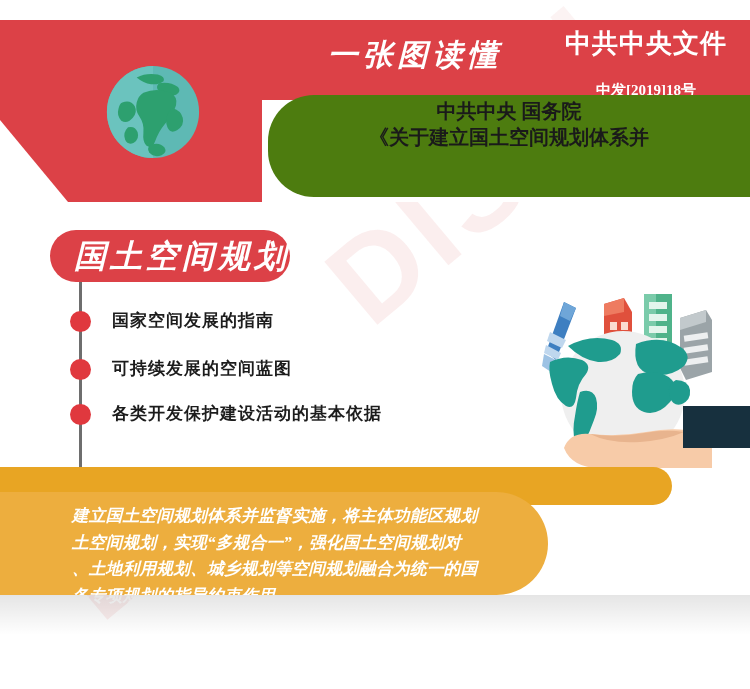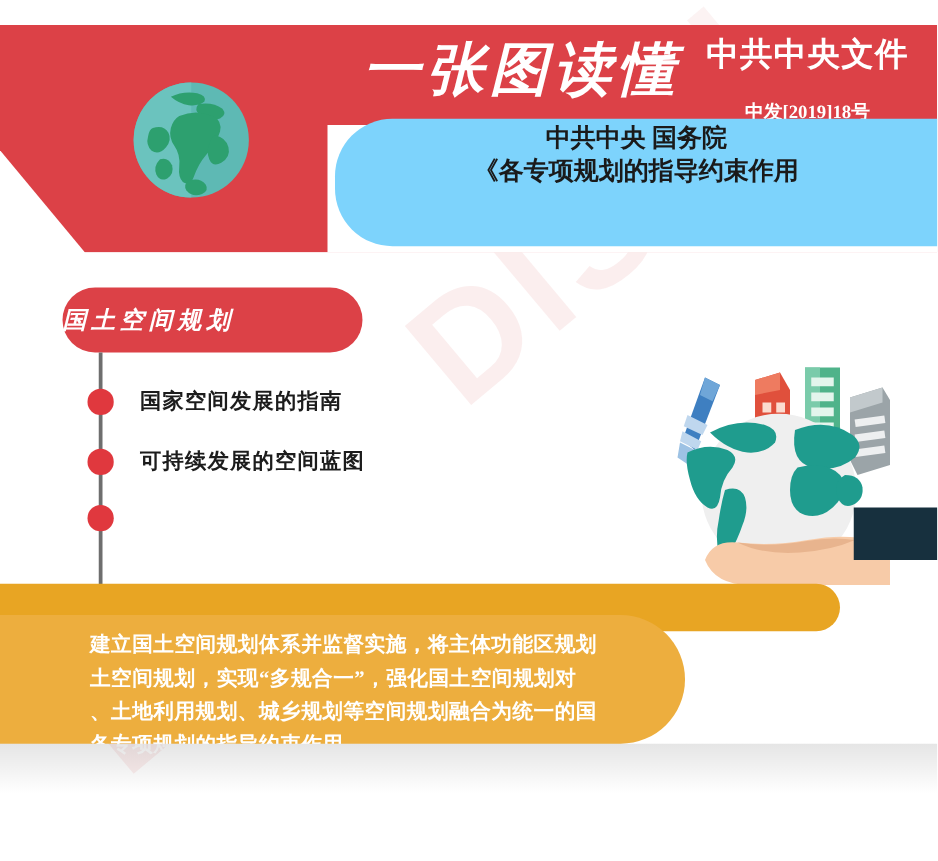--- a/index.html
+++ b/index.html
@@ -36,21 +36,21 @@
     -webkit-clip-path: polygon(0 0, 750px 0, 750px 100%, 68px 100%, 0 55%);
     clip-path: polygon(0 0, 750px 0, 750px 100%, 68px 100%, 0 55%);
   }
   .ribbon-right-cut {
     position:absolute; left:262px; top:100px; width:488px; height:102px;
     background:#ffffff;
   }
   
   .header-panel {
     position:absolute; left:268px; top:95px; width:482px; height:102px;
-    background:#7dd3fc;
+    background:#4d7c0f;
     border-top-left-radius:46px;
     border-bottom-left-radius:46px;
   }
   .header-panel .doc-title {
     position:absolute; left:0; right:0; top:4px;
     text-align:center;
     color:#1a1a1a;
     font-weight:bold;
     line-height:1.28;
     font-size:20px;
@@ -58,47 +58,47 @@
   }
   .doc-title .ln { display:block; white-space:nowrap; }
 
   
   .globe-header { position:absolute; left:105px; top:64px; width:96px; height:96px; }
 
   
   .ribbon-title {
     position:absolute; left:290px; top:26px; width:250px; height:60px;
     color:#ffffff;
-    font-size:46px;
+    font-size:30px;
     font-weight:bold;
     font-style:italic;
     letter-spacing:5px;
     font-family:"DejaVu Serif", serif;
     white-space:nowrap;
     text-align:center;
     line-height:58px;
   }
   .ribbon-meta {
     position:absolute; left:548px; top:28px; width:196px; text-align:center; color:#ffffff;
   }
   .ribbon-meta .m1 { font-size:26px; font-weight:bold; letter-spacing:1px; line-height:32px; white-space:nowrap; }
   .ribbon-meta .m2 { font-size:15px; font-weight:bold; letter-spacing:0px; line-height:22px; margin-top:19px; white-space:nowrap; }
 
   
   .pill {
     position:absolute; left:50px; top:230px; width:240px; height:52px;
     background:#DC4147;
     border-radius:26px;
     color:#fff;
-    font-size:19px;
+    font-size:32px;
     font-weight:bold;
     font-style:italic;
     letter-spacing:4px;
     font-family:"DejaVu Serif", serif;
-    text-align:left;
+    text-align:right;
     line-height:52px;
     white-space:nowrap;
   }
 
   
   .timeline-line {
     position:absolute; left:79px; top:282px; width:3px; height:190px;
     background:#6e6e6e;
   }
   .bullet-row { position:absolute; left:0; width:560px; height:28px; }
@@ -123,21 +123,21 @@
     position:absolute; left:0; top:492px; width:548px; height:103px;
     background:#EDAE3E;
     border-top-right-radius:52px;
     border-bottom-right-radius:52px;
   }
   .orange-text {
     position:absolute; left:72px; top:503px; width:460px;
     color:#ffffff; font-size:16.5px; font-weight:bold;
     line-height:1.62; letter-spacing:0.4px;
   }
-  .orange-text .ln { display:block; white-space:nowrap; }
+  .orange-text .ln { display:block; white-space:nowrap;font-style:italic; }
 
   
   .illus { position:absolute; left:520px; top:288px; width:215px; height:180px; }
   .sleeve {
     position:absolute; left:683px; top:406px; width:67px; height:42px;
     background:#17303E;
   }
   .bottom-shadow {
     position:absolute; left:0; top:595px; width:750px; height:40px;
     background:linear-gradient(180deg, rgba(0,0,0,0.10), rgba(0,0,0,0));
@@ -175,38 +175,39 @@
   <div class="ribbon-title">一张图读懂</div>
 
   <div class="ribbon-meta">
     <div class="m1">中共中央文件</div>
     <div class="m2">中发[2019]18号</div>
   </div>
 
   <div class="header-panel">
     <div class="doc-title">
       <span class="ln">中共中央 国务院</span>
-      <span class="ln">《各专项规划的指导约束作用</span>
+      <span class="ln">《关于建立国土空间规划体系并</span>
     </div>
   </div>
 
   <div class="pill">国土空间规划</div>
 
   <div class="timeline-line"></div>
 
   <div class="bullet-row" style="top:308px">
     <span class="bullet-dot"></span>
     <span class="bullet-text">国家空间发展的指南</span>
   </div>
   <div class="bullet-row" style="top:356px">
     <span class="bullet-dot"></span>
     <span class="bullet-text">可持续发展的空间蓝图</span>
   </div>
   <div class="bullet-row" style="top:401px">
     <span class="bullet-dot"></span>
+    <span class="bullet-text">各类开发保护建设活动的基本依据</span>
   </div>
 
   <div class="illus">
     <svg viewBox="0 0 215 180" width="215" height="180" aria-hidden="true">
 
       <g>
         <polygon points="44,14 56,20 36,72 26,64" fill="#3E7FC1"></polygon>
         <polygon points="44,14 56,20 50,33 40,28" fill="#6FA6D8"></polygon>
         <polygon points="30,44 46,52 42,60 27,53" fill="#BFD7EE"></polygon>
         <polygon points="26,57 41,65 38,72 24,65" fill="#BFD7EE"></polygon>

